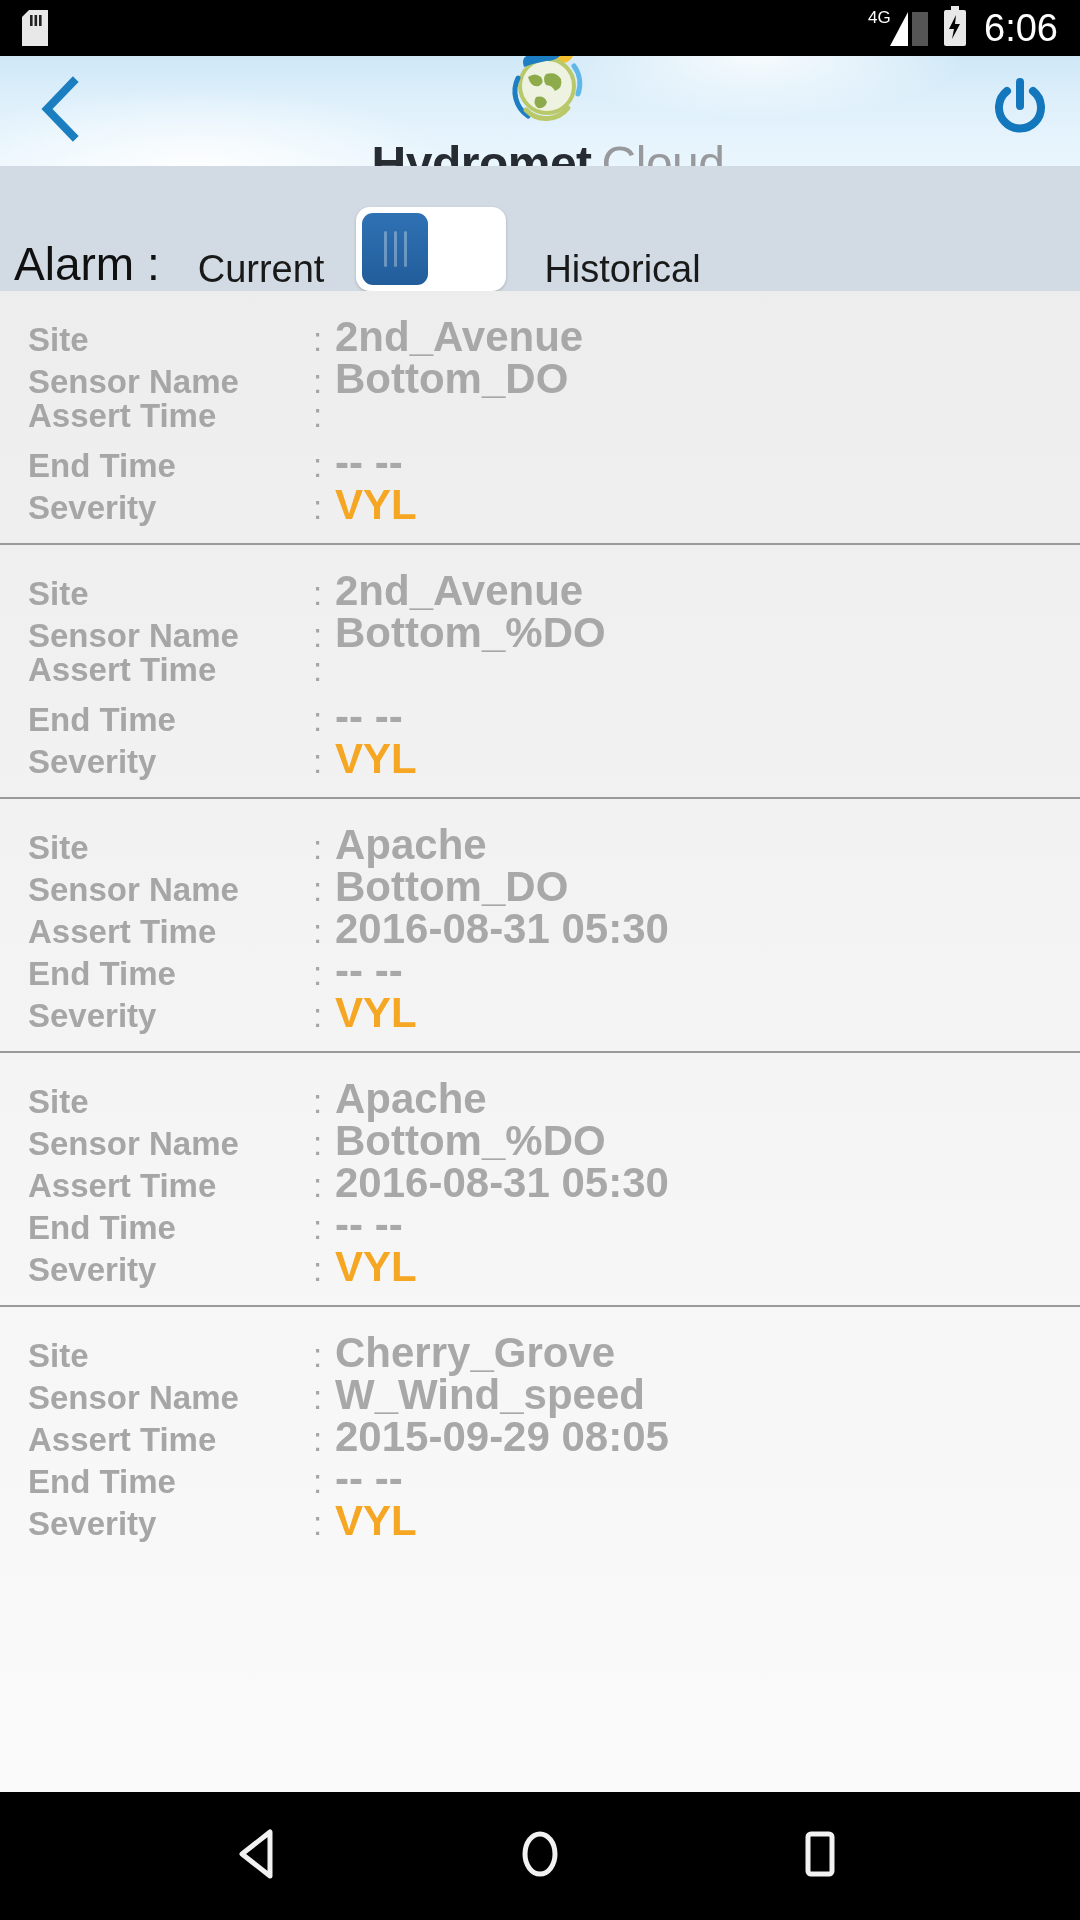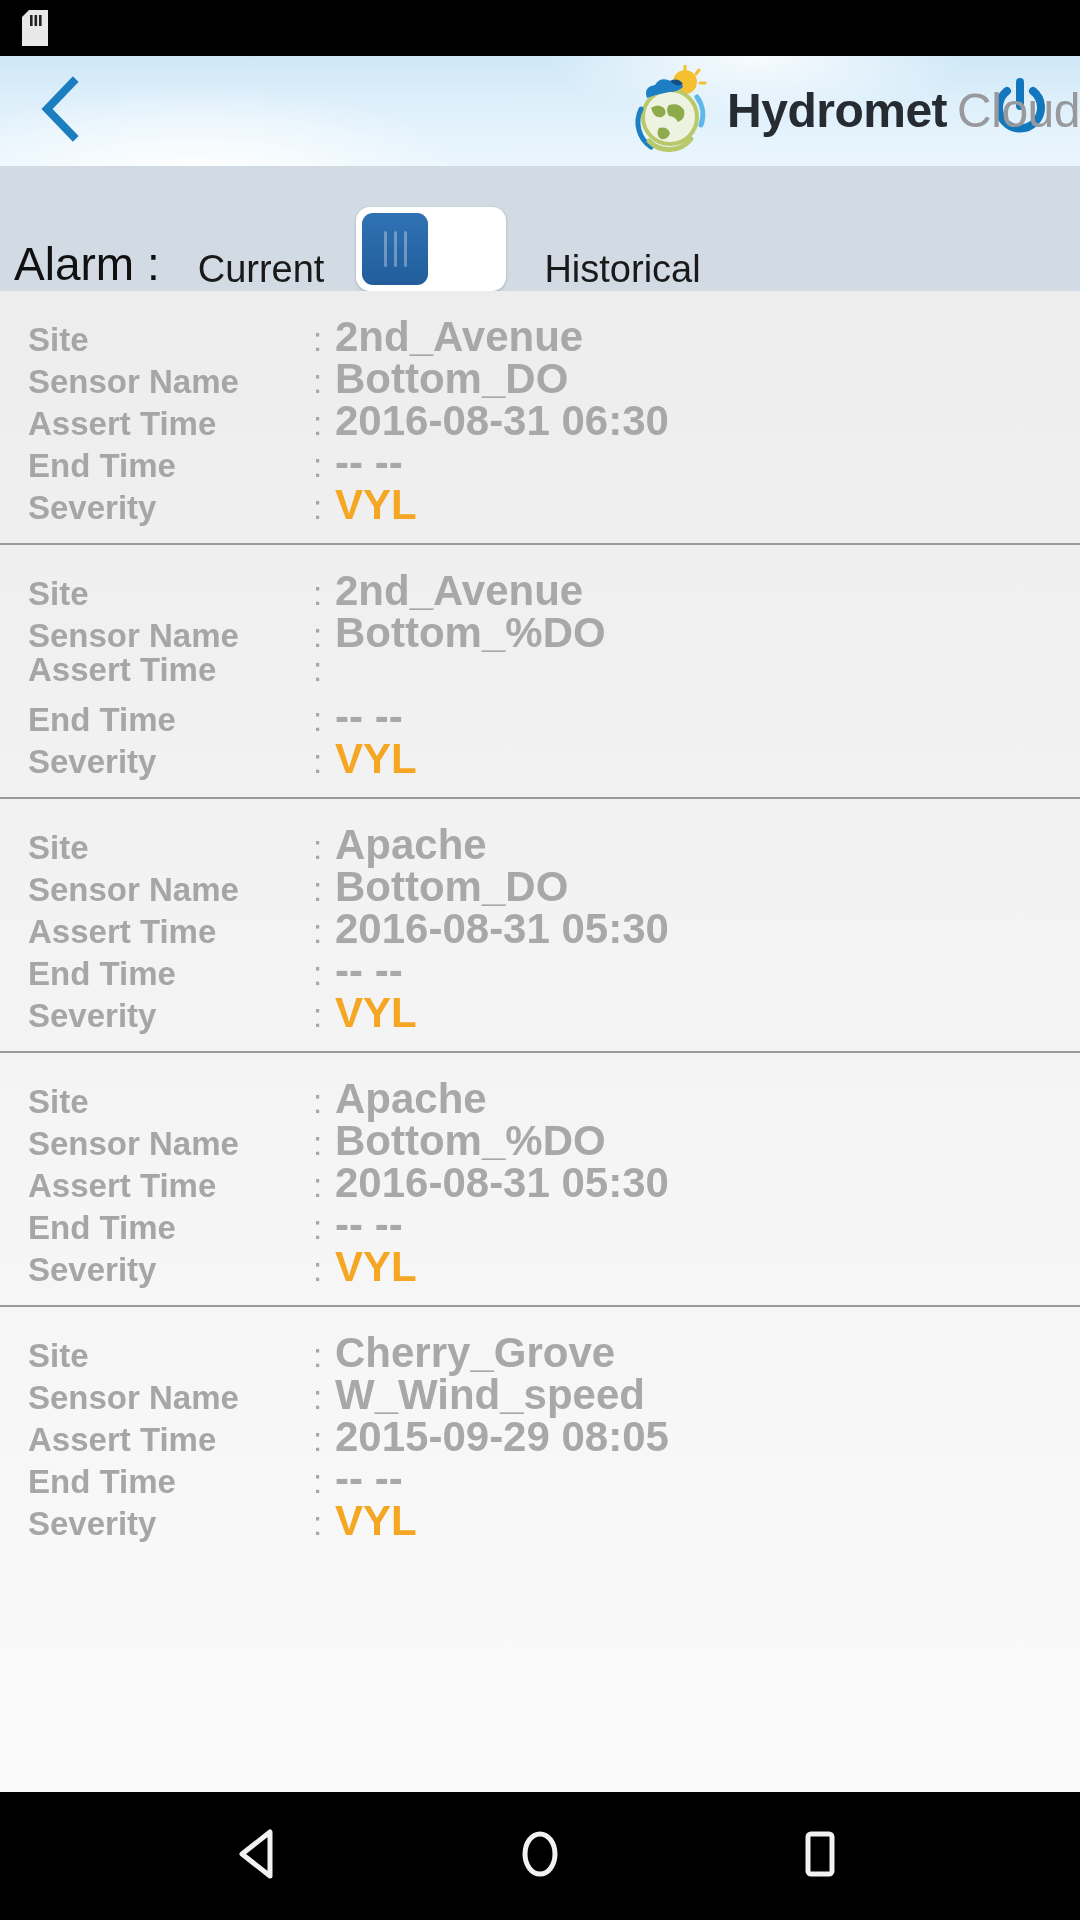--- a/index.html
+++ b/index.html
@@ -67,23 +67,24 @@
     height: 110px;
     display: flex;
     align-items: center;
     justify-content: center;
   }
   .logo-block {
     position: absolute;
     left: 16px; right: 0;
     display: flex;
     align-items: center;
-    justify-content: flex-end;
+    justify-content: center;
     gap: 14px;
     pointer-events: none;
+    flex-direction: column;
   }
   .logo-mark { display:block; }
   .brand {
     font-size: 48px;
     line-height: 1;
     white-space: nowrap;
     font-weight: 700;
     letter-spacing: -0.5px;
   }
   .brand .b1 { color: #272c33; }
@@ -219,20 +220,37 @@
     <div class="status-left">
       <span>
         <svg class="sd-icon" width="26" height="36" viewBox="0 0 26 36">
           <path d="M7 0h19v36H0V7z" fill="#e8e8e8"></path>
           <rect x="8" y="5" width="2.6" height="11" fill="#222"></rect>
           <rect x="12.5" y="5" width="2.6" height="11" fill="#222"></rect>
           <rect x="17" y="5" width="2.6" height="11" fill="#222"></rect>
         </svg>
       </span>
     </div>
+    <div class="status-right">
+      <span class="signal-wrap">
+        <svg width="62" height="40" viewBox="0 0 62 40">
+          <text x="0" y="15" font-family="Liberation Sans, sans-serif" font-size="17" fill="#ffffff">4G</text>
+          <path d="M40 4 L40 38 L22 38 Z" fill="#ffffff"></path>
+          <path d="M44 4 L60 4 L60 38 L44 38 Z" fill="#555555"></path>
+        </svg>
+      </span>
+      <span>
+        <svg width="26" height="40" viewBox="0 0 26 40">
+          <rect x="9" y="0" width="8" height="4" fill="#e8e8e8"></rect>
+          <rect x="2" y="4" width="22" height="36" rx="2" fill="#e8e8e8"></rect>
+          <path d="M14 9 L7 23 h5 l-2 10 l8 -15 h-5 z" fill="#000000"></path>
+        </svg>
+      </span>
+      <span class="clock">6:06</span>
+    </div>
   </div>
 
   <div class="appbar">
     <div class="back-btn">
       <span>
         <svg width="46" height="66" viewBox="0 0 46 66">
           <polyline points="36,6 10,33 36,60" fill="none" stroke="#1b7ec0" stroke-width="8" stroke-linecap="square" stroke-linejoin="miter"></polyline>
         </svg>
       </span>
     </div>
@@ -298,21 +316,20 @@
           <span class="v">2nd_Avenue</span>
         </div>
         <div class="row">
           <span class="k">Sensor Name</span>
           <span class="sep">:</span>
           <span class="v">Bottom_DO</span>
         </div>
         <div class="row">
           <span class="k">Assert Time</span>
           <span class="sep">:</span>
-          <span class="v">2016-08-31 06:30</span>
         </div>
         <div class="row">
           <span class="k">End Time</span>
           <span class="sep">:</span>
           <span class="v">-- --</span>
         </div>
         <div class="row">
           <span class="k">Severity</span>
           <span class="sep">:</span>
           <span class="v sev">VYL</span>

